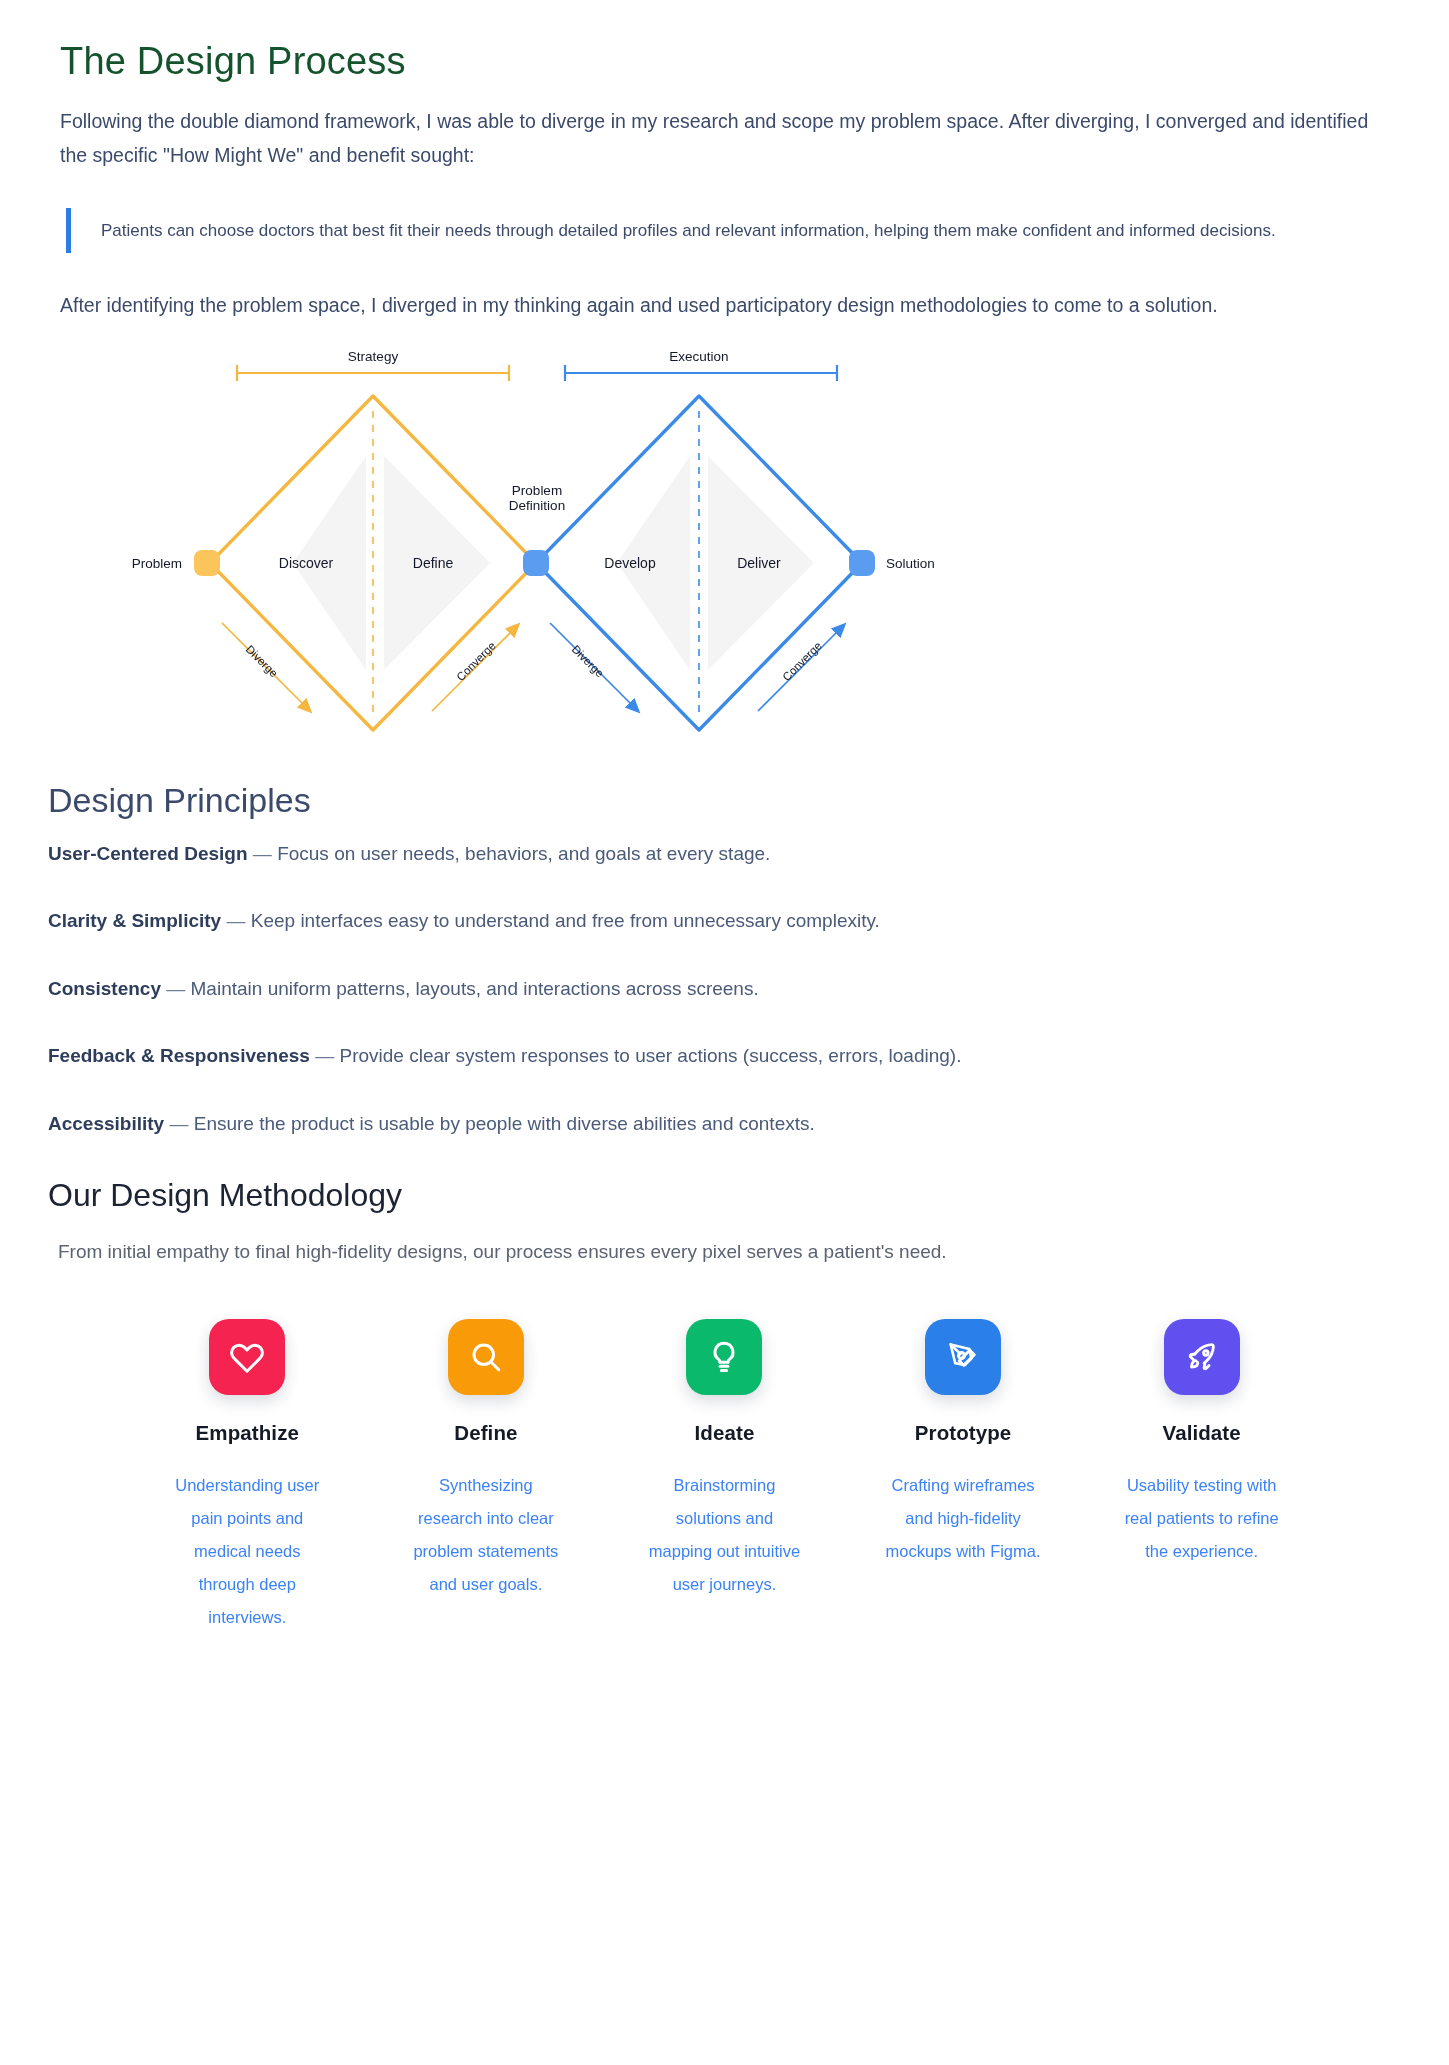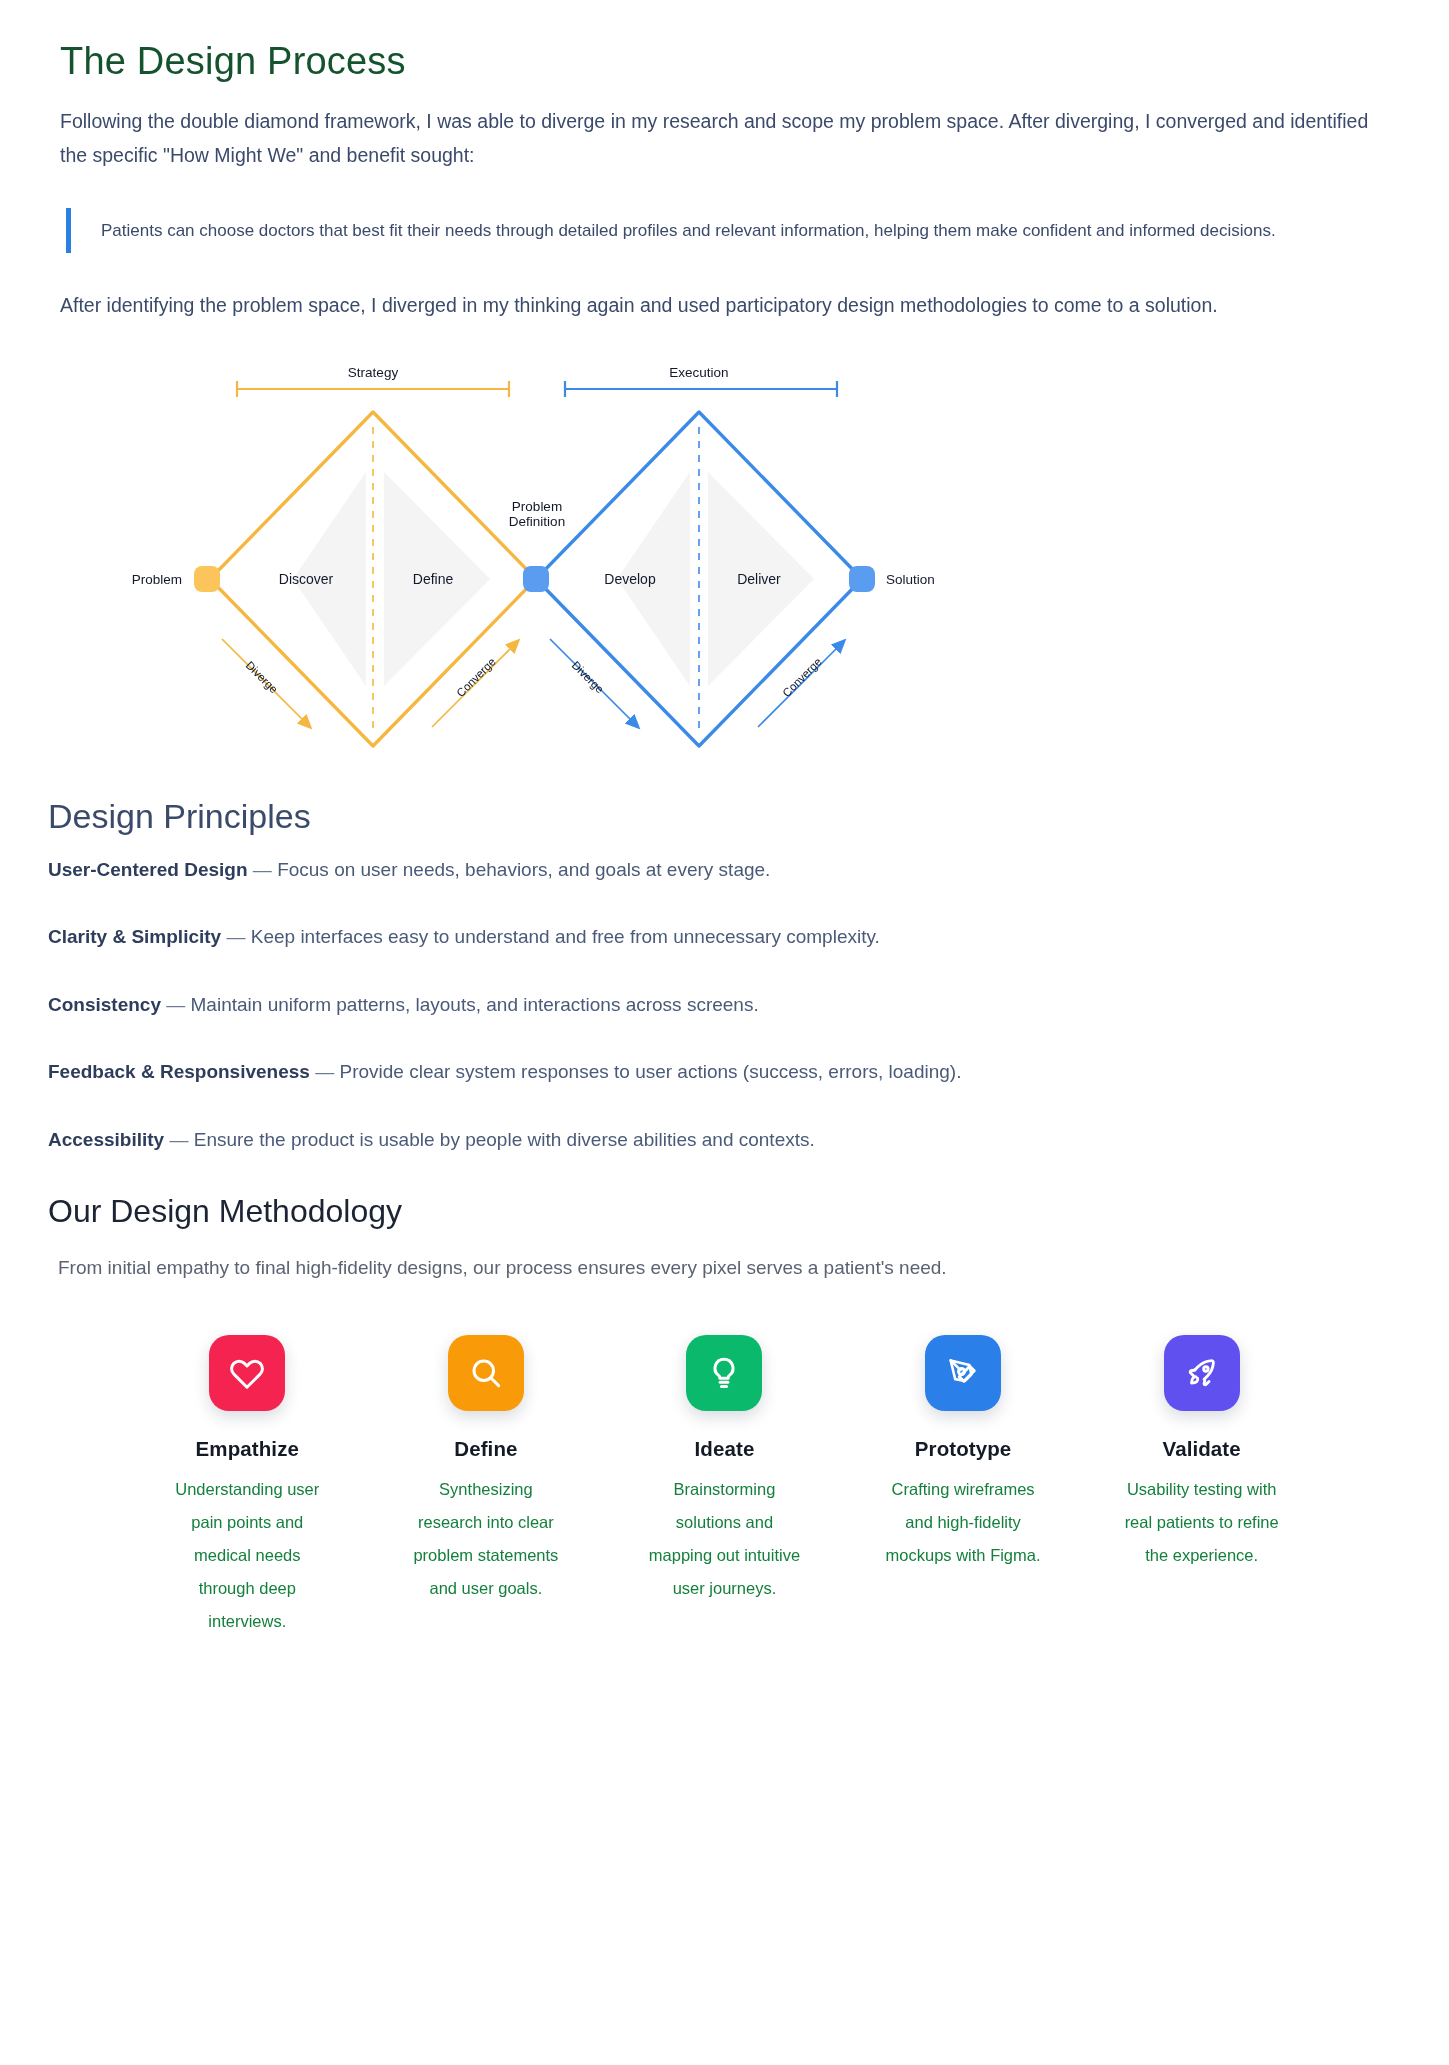--- a/index.html
+++ b/index.html
@@ -42,21 +42,21 @@
   }
   p.after{
     font-size:19.5px;
     line-height:1.72;
     color:#3b4a6b;
     margin:36px 0 0 0;
     max-width:1320px;
   }
 
   
-  .diagram-wrap{width:1449px;height:420px;margin-top:44px;position:relative;}
+  .diagram-wrap{width:1449px;height:420px;margin-top:28px;position:relative;}
   .diagram-wrap svg{display:block;}
 
   
   .sec2{padding:0 60px 0 48px;margin-top:10px;}
   h2.principles-title{
     font-size:34px;
     font-weight:400;
     color:#3b4a6b;
     margin:0 0 20px 0;
   }
@@ -99,24 +99,24 @@
   }
   .icon-box svg{display:block;}
   .card-title{
     font-size:20.5px;
     font-weight:700;
     color:#141a26;
     margin-top:26px;
     letter-spacing:.1px;
   }
   .card-desc{
-    margin:12px auto 0 auto;
+    margin:24px auto 0 auto;
     font-size:16.5px;
     line-height:2.0;
-    color:#15803d;
+    color:#3b82f6;
     max-width:160px;
   }
 </style>
 </head>
 <body>
 
 <div class="page">
 
   <section class="sec1">
     <h1 class="title">The Design Process</h1>

